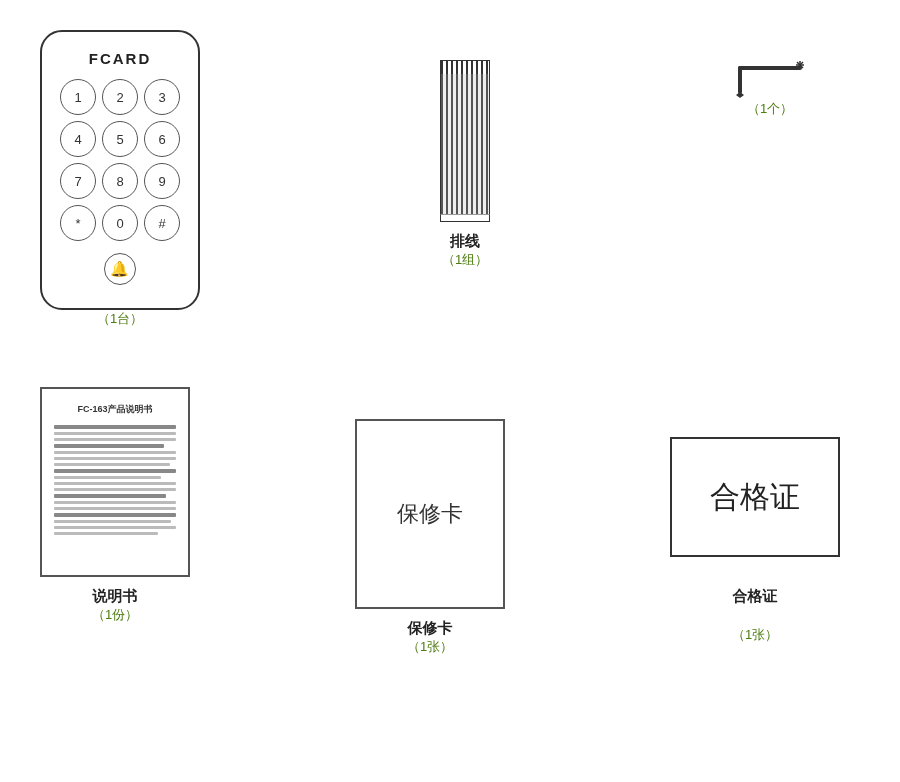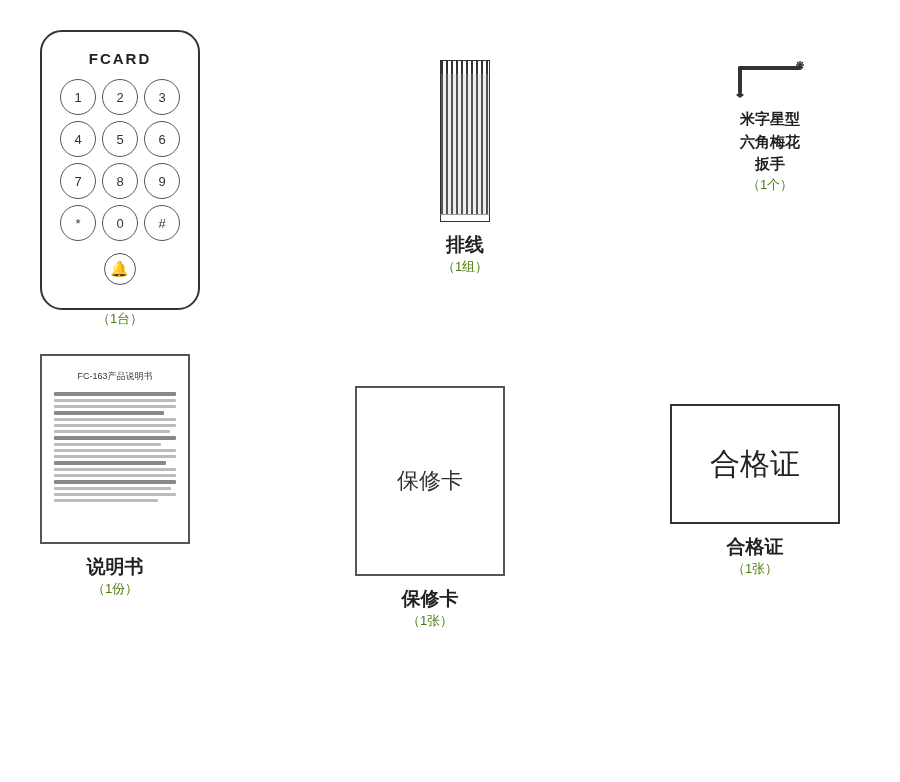--- a/index.html
+++ b/index.html
@@ -17,32 +17,32 @@
       min-height: 782px;
       background: #fff;
       padding: 30px 40px;
     }
 
     
     .top-row {
       display: flex;
       align-items: flex-start;
       justify-content: space-between;
-      margin-bottom: 26px;
+      margin-bottom: 59px;
     }
 
     
     .item-block {
       display: flex;
       flex-direction: column;
       align-items: center;
     }
 
     .item-label {
-      font-size: 19px;
+      font-size: 15px;
       color: #222;
       font-weight: bold;
       margin-top: 10px;
       text-align: center;
     }
 
     .item-sublabel {
       font-size: 13px;
       color: #4d7c0f;
       text-align: center;
@@ -179,21 +179,21 @@
       position: relative;
       display: flex;
       flex-direction: column;
       gap: 5px;
     }
 
     .manual-title {
       font-size: 9px;
       color: #333;
       text-align: center;
-      font-weight: normal;
+      font-weight: bold;
       margin-bottom: 4px;
     }
 
     .manual-lines {
       display: flex;
       flex-direction: column;
       gap: 3px;
     }
 
     .mline {
@@ -303,25 +303,20 @@
             <g transform="translate(70, 25)">
               <line x1="0" y1="-4" x2="0" y2="4" stroke="#333" stroke-width="1.5"></line>
               <line x1="-4" y1="0" x2="4" y2="0" stroke="#333" stroke-width="1.5"></line>
               <line x1="-3" y1="-3" x2="3" y2="3" stroke="#333" stroke-width="1.5"></line>
               <line x1="3" y1="-3" x2="-3" y2="3" stroke="#333" stroke-width="1.5"></line>
             </g>
 
             <polygon points="10,52 6,55 10,58 14,55" fill="#333"></polygon>
           </svg>
         </div>
-        <div class="wrench-label">
-          <span>米字星型</span><br>
-          <span>六角梅花</span><br>
-          <span>扳手</span>
-        </div>
         <div class="item-sublabel">（1个）</div>
       </div>
     </div>
 
   </div>
 
   <div class="bottom-row">
 
     <div class="item-block">
       <div class="manual-book">
@@ -352,21 +347,21 @@
     </div>
 
     <div class="item-block" style="margin-top: 32px;">
       <div class="warranty-card">
         <span class="warranty-card-text">保修卡</span>
       </div>
       <div class="item-label">保修卡</div>
       <div class="item-sublabel">（1张）</div>
     </div>
 
-    <div class="item-block" style="margin-top: 50px; margin-right: 20px;">
+    <div class="item-block" style="margin-top: 50px; margin-right: 20px; gap: 20px;">
       <div class="certificate">
         <span class="cert-text">合格证</span>
       </div>
       <div class="item-label">合格证</div>
       <div class="item-sublabel">（1张）</div>
     </div>
 
   </div>
 
 </div>

